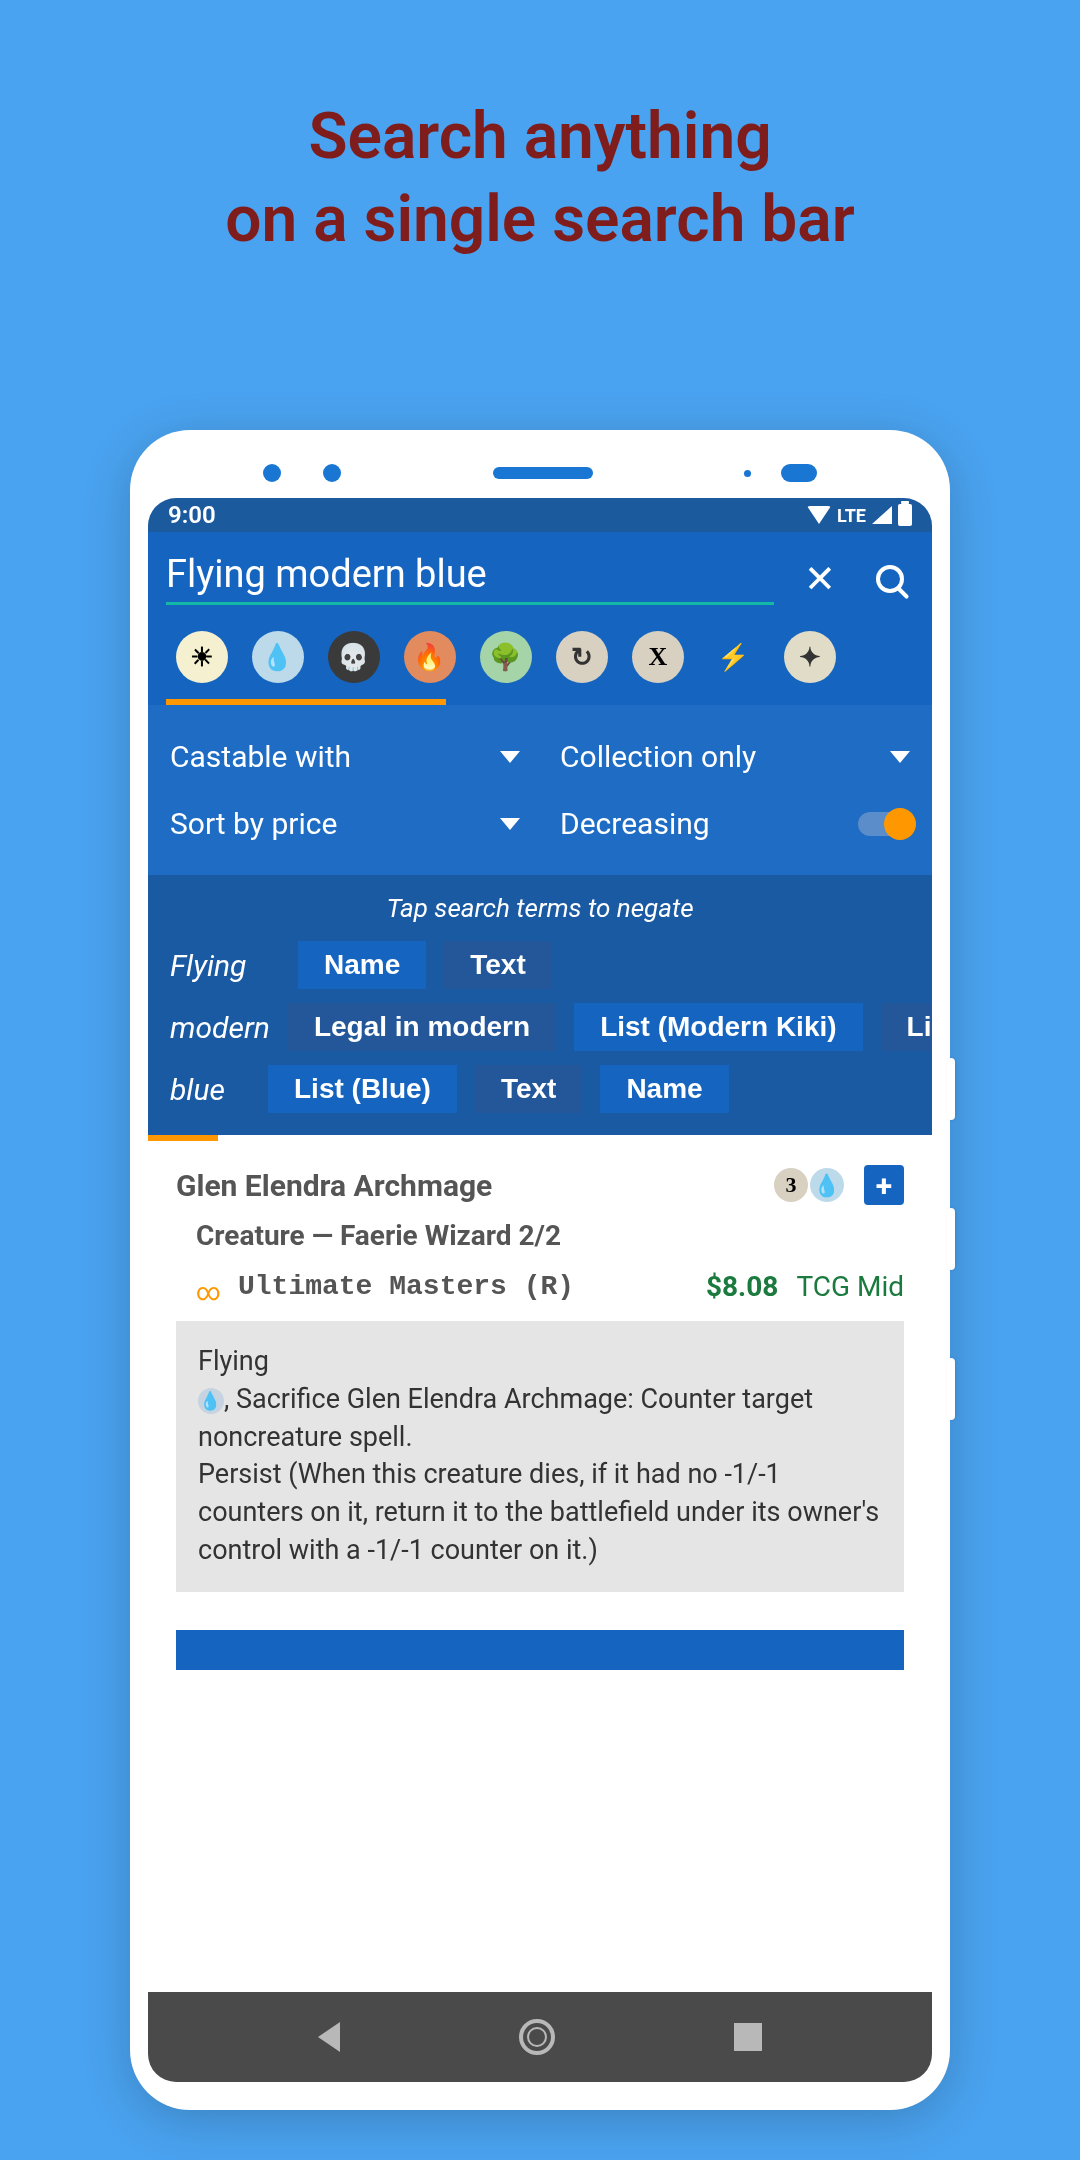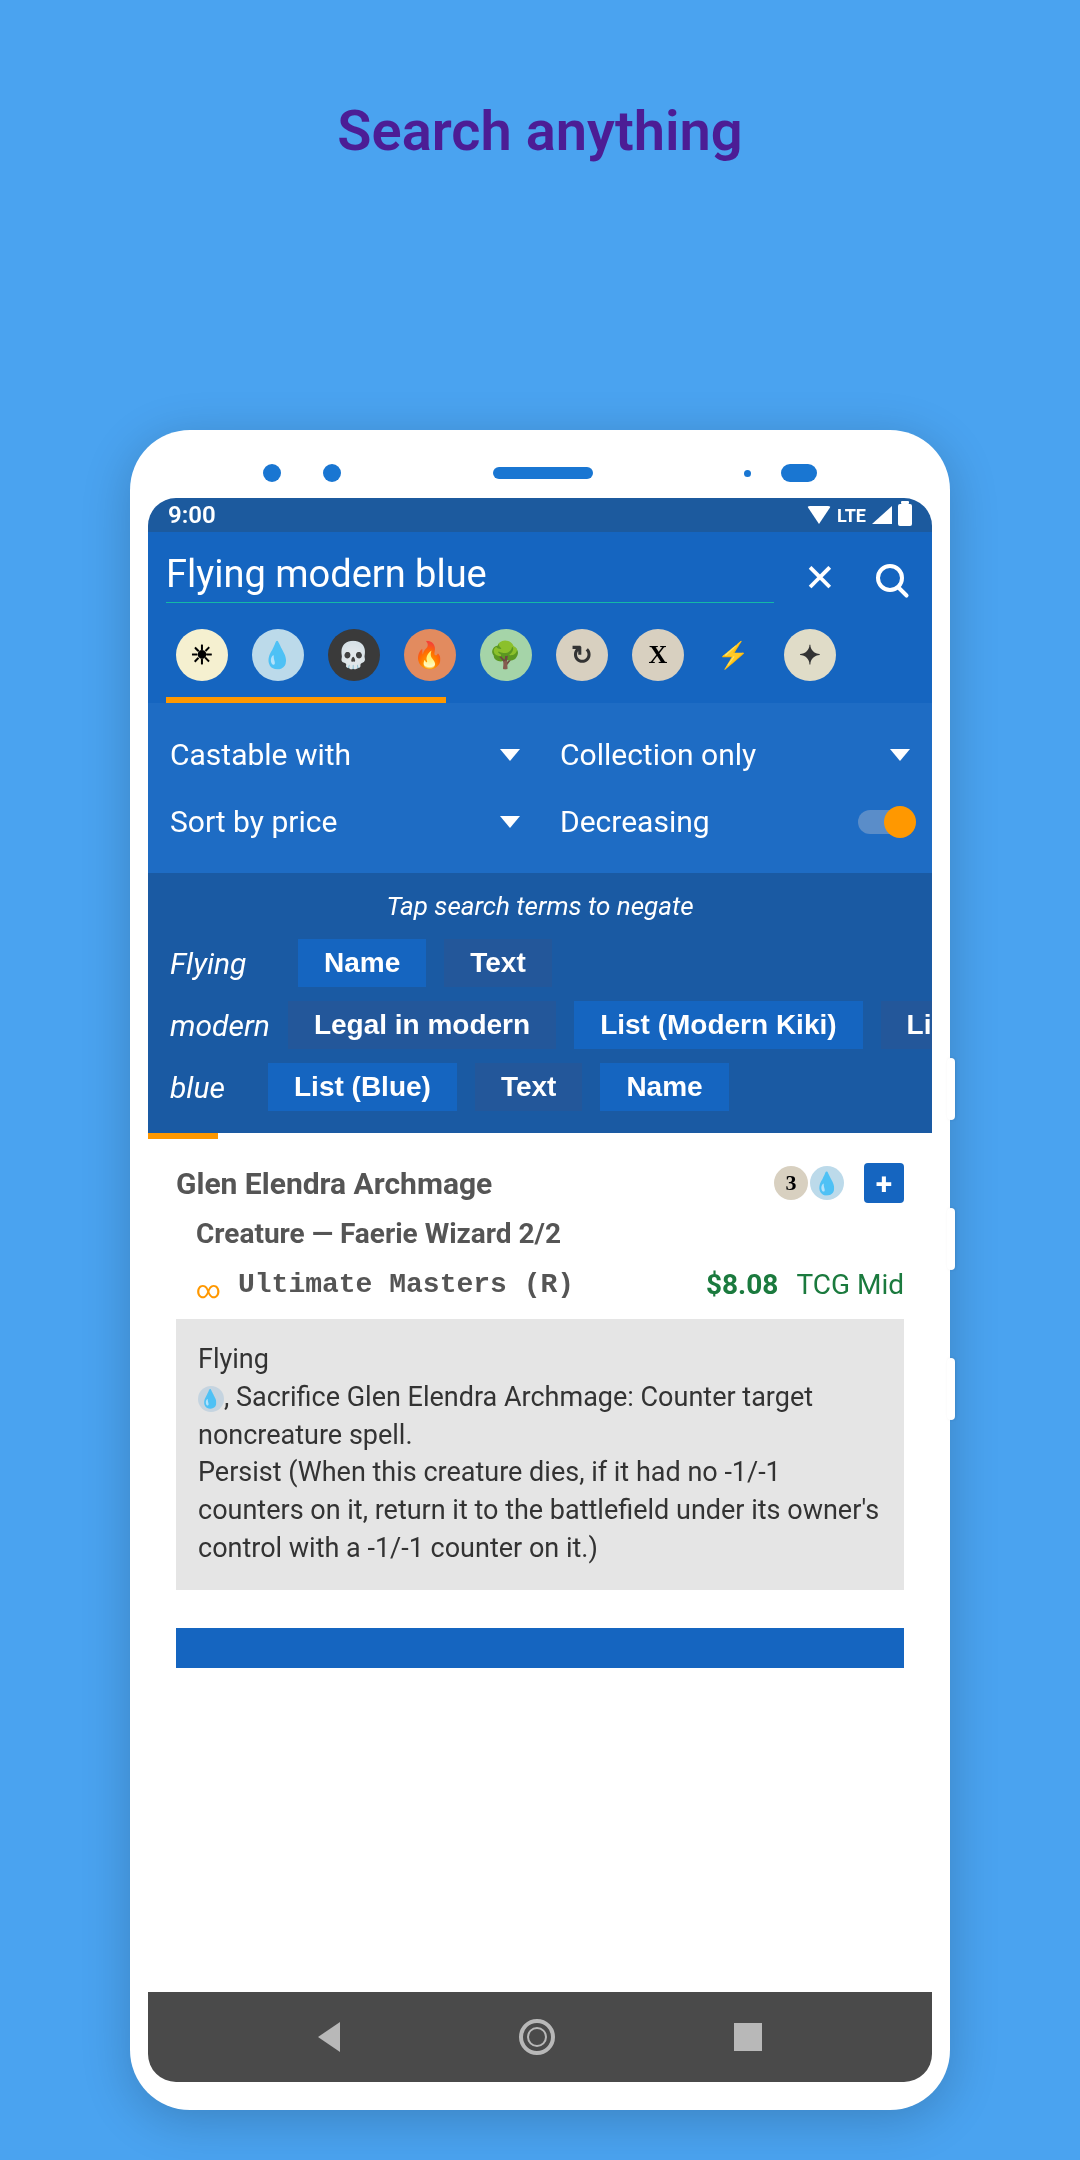--- a/index.html
+++ b/index.html
@@ -6,22 +6,22 @@
 body {
   font-family: -apple-system, BlinkMacSystemFont, 'Segoe UI', Roboto, sans-serif;
   background: #4aa3f0;
   width: 1080px;
   height: 2160px;
   position: relative;
   overflow: hidden;
 }
 .promo-text {
   text-align: center;
-  color: #4c1d95;
-  font-size: 56px;
+  color: #7f1d1d;
+  font-size: 64px;
   font-weight: 600;
   padding-top: 95px;
   line-height: 1.3;
 }
 .phone-frame {
   position: absolute;
   top: 430px;
   left: 50%;
   transform: translateX(-50%);
   width: 820px;
@@ -71,21 +71,21 @@
   background: #1565c0;
   padding: 20px 18px 0;
 }
 .search-row {
   display: flex;
   align-items: center;
   gap: 22px;
 }
 .search-input-wrap {
   flex: 1;
-  border-bottom: 1px solid #14b8a6;
+  border-bottom: 3px solid #14b8a6;
   padding-bottom: 6px;
 }
 .search-input {
   font-size: 38px;
   color: white;
   border: none;
   background: transparent;
   outline: none;
   width: 100%;
   font-family: inherit;
@@ -221,20 +221,21 @@
 .nav-home::after { content:''; position:absolute; inset:4px; border:2px solid #b8b8b8; border-radius:50%; }
 .nav-square { width:28px; height:28px; background:#b8b8b8; }
 .side-btns { position:absolute; right:-5px; top:628px; display:flex; flex-direction:column; gap:88px; }
 .side-btn { width:8px; height:62px; background:white; border-radius:4px; box-shadow:1px 0 3px rgba(0,0,0,0.1); }
 </style>
 </head>
 <body>
 
 <div class="promo-text">
   <div>Search anything</div>
+  <div>on a single search bar</div>
 </div>
 
 <div class="phone-frame">
   <div class="phone-notch">
     <div class="notch-left">
       <div class="notch-dot"></div>
       <div class="notch-dot"></div>
     </div>
     <div class="notch-speaker"></div>
     <div class="notch-right">

